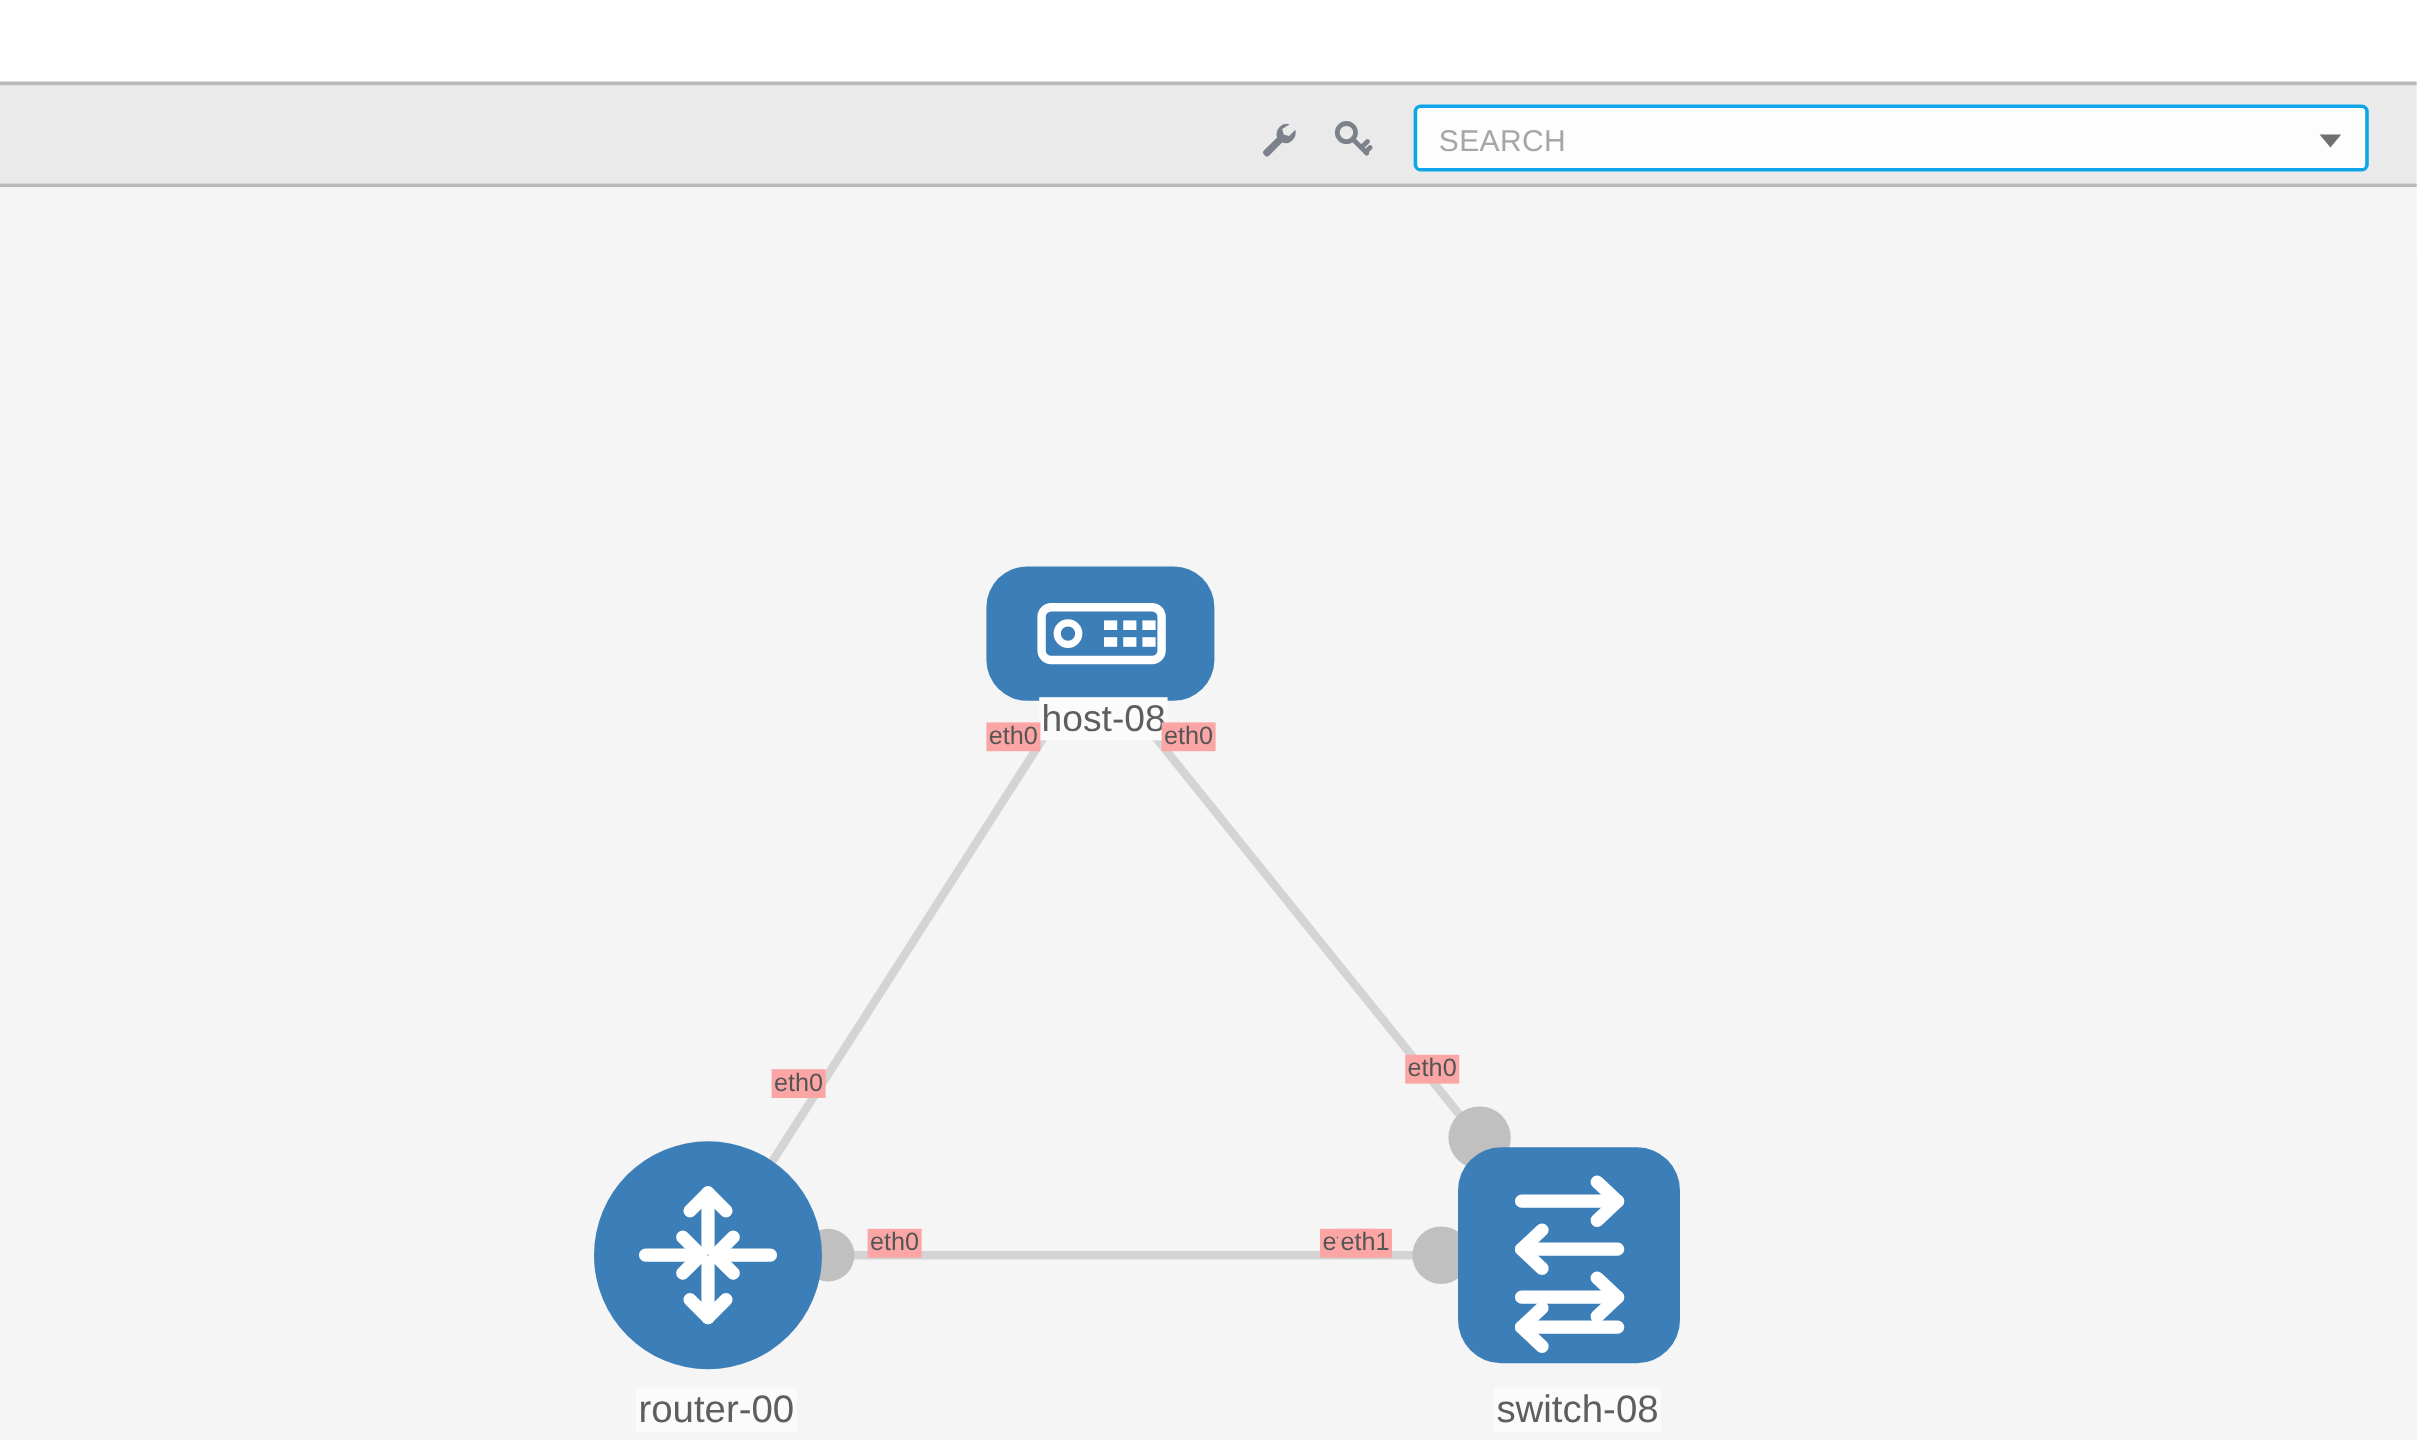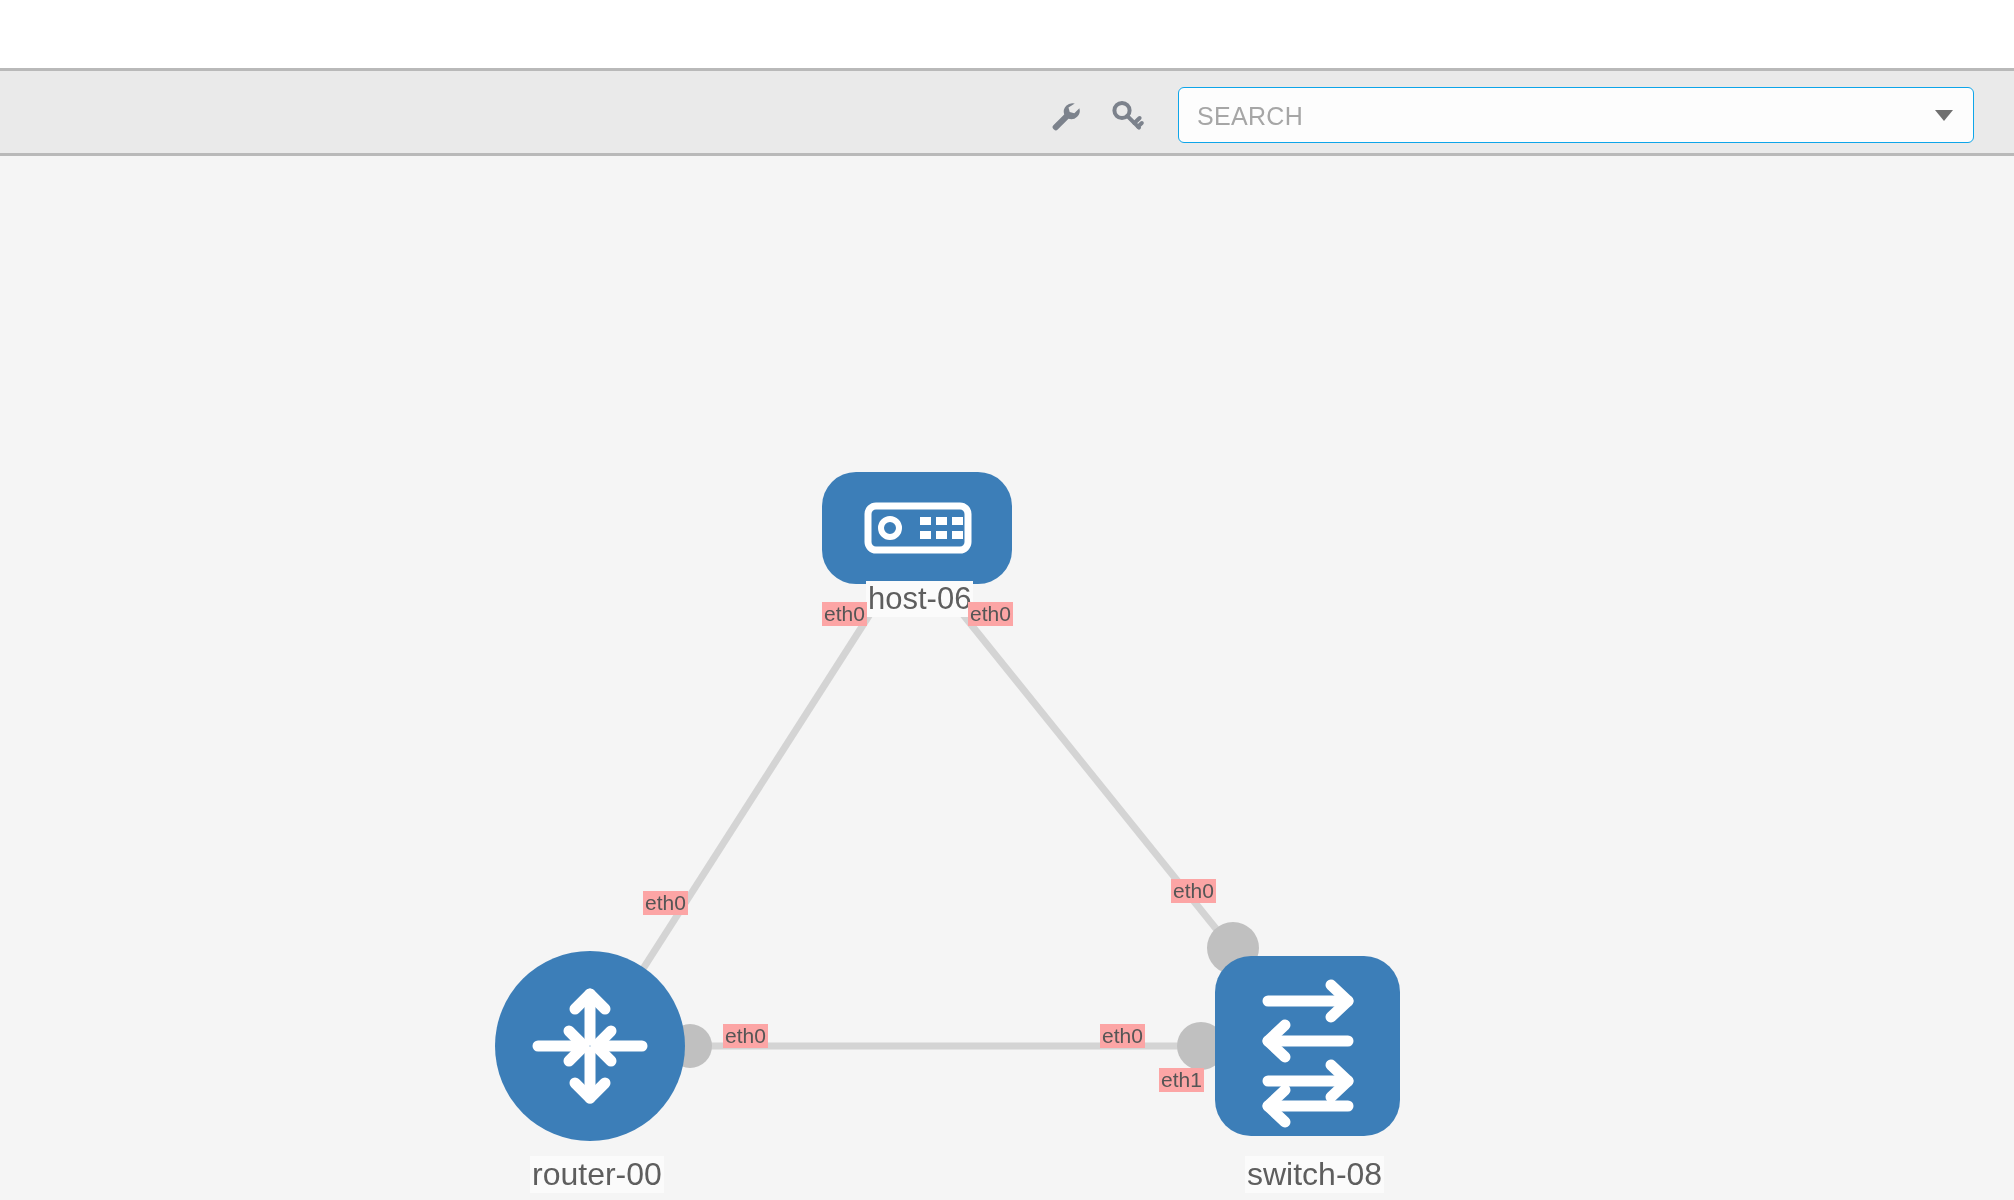--- a/index.html
+++ b/index.html
@@ -69,21 +69,21 @@
     width: 38px; height: 38px;
     cursor: pointer;
   }
   .tool-icon.wrench { left: 1046px; }
   .tool-icon.key    { left: 1108px; }
 
   .search-box {
     position: absolute; left: 1178px; top: 16px;
     width: 796px; height: 56px;
     background: #fdfdfd;
-    border: 1px solid #0ea5e9;
+    border: 3px solid #0ea5e9;
     border-radius: 6px;
     box-sizing: border-box;
     cursor: text;
   }
   .search-placeholder {
     position: absolute; left: 18px; top: 14px;
     font-size: 25px; color: #a6a6a6;
     letter-spacing: 0.3px;
   }
 
@@ -214,28 +214,28 @@
 
           <path d="M1268 925 L1348 925"></path>
           <path d="M1331 909 L1348 925 L1331 941"></path>
 
           <path d="M1348 950 L1268 950"></path>
           <path d="M1285 934 L1268 950 L1285 966"></path>
         </g>
       </g>
     </svg>
 
-    <div class="node-label" style="left:866px; top:425px; font-size:31px;">host-06</div>
+    <div class="node-label" style="left:866px; top:425px; font-size:31px;">host-08</div>
     <div class="node-label" style="left:530px; top:1000px;">router-00</div>
     <div class="node-label" style="left:1245px; top:1000px;">switch-08</div>
 
     <div class="iface-label" style="left:822px; top:446px;">eth0</div>
     <div class="iface-label" style="left:968px; top:446px;">eth0</div>
 
     <div class="iface-label" style="left:643px; top:735px;">eth0</div>
     <div class="iface-label" style="left:1171px; top:723px;">eth0</div>
 
     <div class="iface-label" style="left:723px; top:868px;">eth0</div>
     <div class="iface-label" style="left:1100px; top:868px;">eth0</div>
-    <div class="iface-label" style="left:1115px; top:912px;margin-left:44px;">eth1</div>
+    <div class="iface-label" style="left:1115px; top:868px;">eth1</div>
 
   </div>
 </div>
 
 </body></html>

